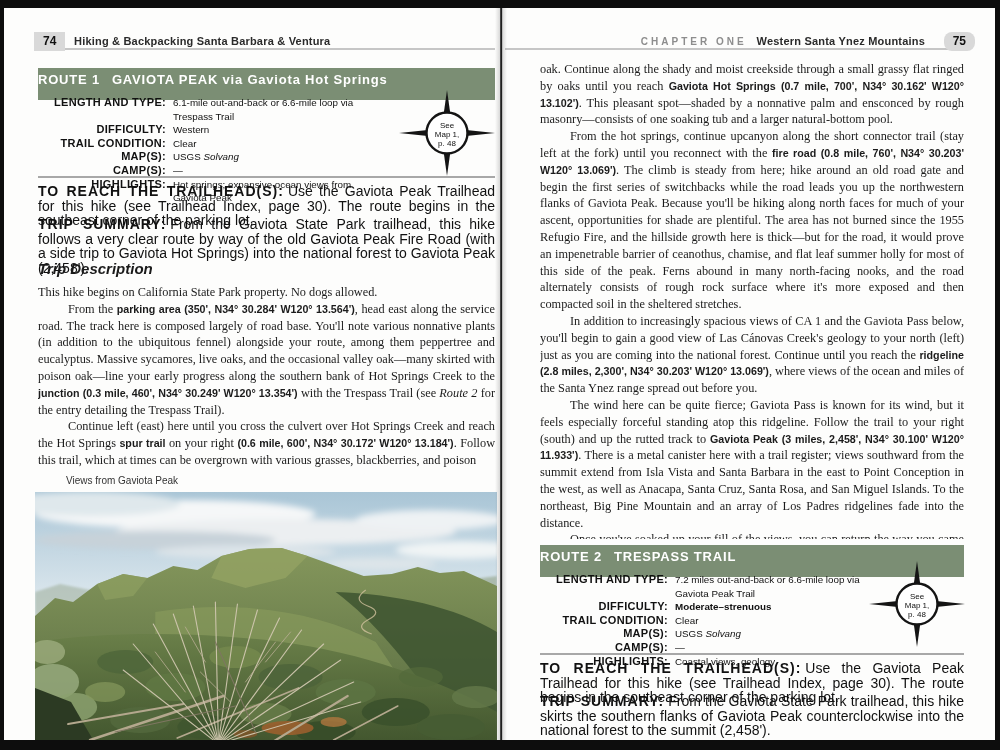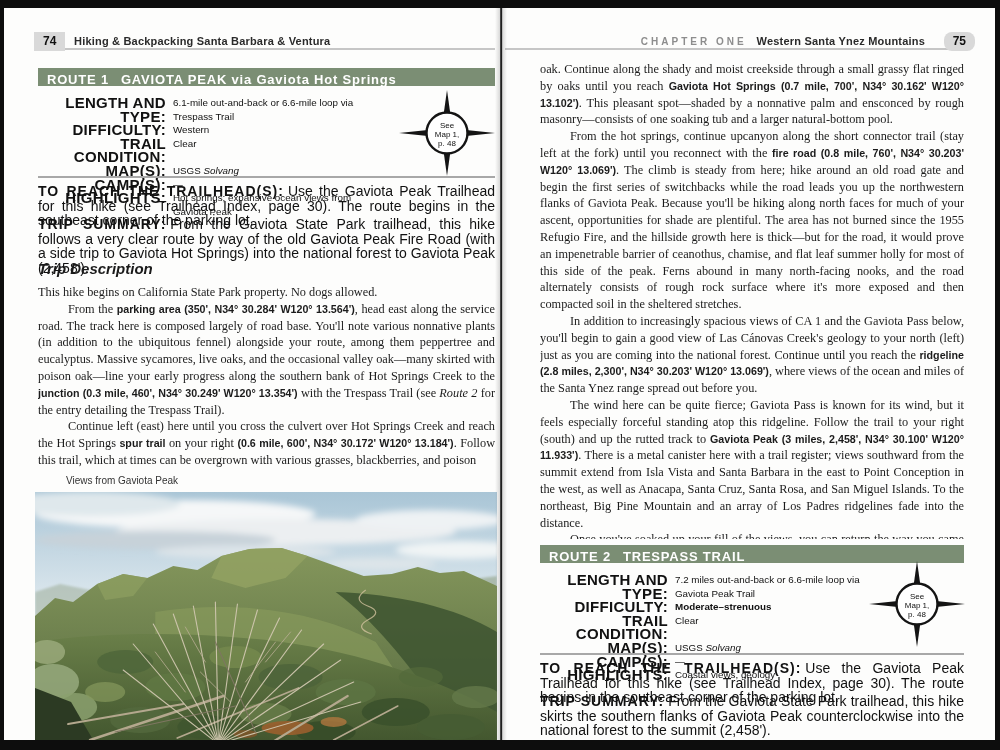--- a/index.html
+++ b/index.html
@@ -11,26 +11,26 @@
   .page{position:absolute;top:0;bottom:0;}
   .page-left{left:0;width:495px;}
   .page-right{left:497px;right:0;}
   .gutter{position:absolute;left:491px;top:0;bottom:0;width:12px;
     background:linear-gradient(90deg,rgba(0,0,0,0) 0%,rgba(120,120,120,.25) 38%,#1c1c1c 48%,#1c1c1c 54%,rgba(120,120,120,.25) 64%,rgba(0,0,0,0) 100%);}
   .head-rule{position:absolute;height:2px;background:#c6c6c6;}
   .pagenum{position:absolute;top:24px;background:#d9d9d9;color:#111;
     font-weight:bold;font-size:12px;padding:3px 9px;line-height:13px;}
   .runhead{position:absolute;top:27px;font-weight:bold;font-size:11px;color:#2a2a2a;letter-spacing:.2px;}
   .chap-label{color:#8d8d8d;letter-spacing:3px;font-weight:bold;font-size:10px;margin-right:10px;padding-left:44px;}
-  .banner{position:absolute;height:18px;background:#7b8e74;color:#fff;font-weight:bold;
-    font-size:13px;line-height:23px;padding-left:9px;letter-spacing:.8px;box-sizing:border-box;}
+  .banner{position:absolute;height:32px;background:#7b8e74;color:#fff;font-weight:bold;
+    font-size:13px;line-height:23px;letter-spacing:.8px;box-sizing:border-box;}
   .banner .rt{margin-right:12px;}
   .info{position:absolute;}
   .info-row{display:flex;line-height:13.6px;}
-  .info-label{width:128px;text-align:right;font-weight:bold;font-size:15px;letter-spacing:.3px;color:#111;flex:none;}
+  .info-label{width:128px;text-align:right;font-weight:bold;font-size:11px;letter-spacing:.3px;color:#111;flex:none;}
   .info-value{margin-left:7px;font-size:9.8px;color:#111;width:300px;}
   .compass{position:absolute;}
   .compass text{font-family:"Liberation Sans",sans-serif;font-size:8px;fill:#111;text-anchor:middle;}
   .rule2{position:absolute;height:2px;background:#a8a8a8;}
   .meta-para{position:absolute;font-size:14px;line-height:14.6px;color:#111;text-align:justify;}
   .meta-label{font-weight:bold;letter-spacing:1px;margin-right:4px;}
   .sec-head{position:absolute;font-style:italic;font-weight:bold;font-size:15px;color:#1a1a1a;}
   .bodycol{position:absolute;font-family:"Liberation Serif",serif;font-size:12.3px;
     line-height:16.8px;color:#1b1b1b;text-align:justify;overflow:hidden;}
   .bodycol p{margin:0;}

